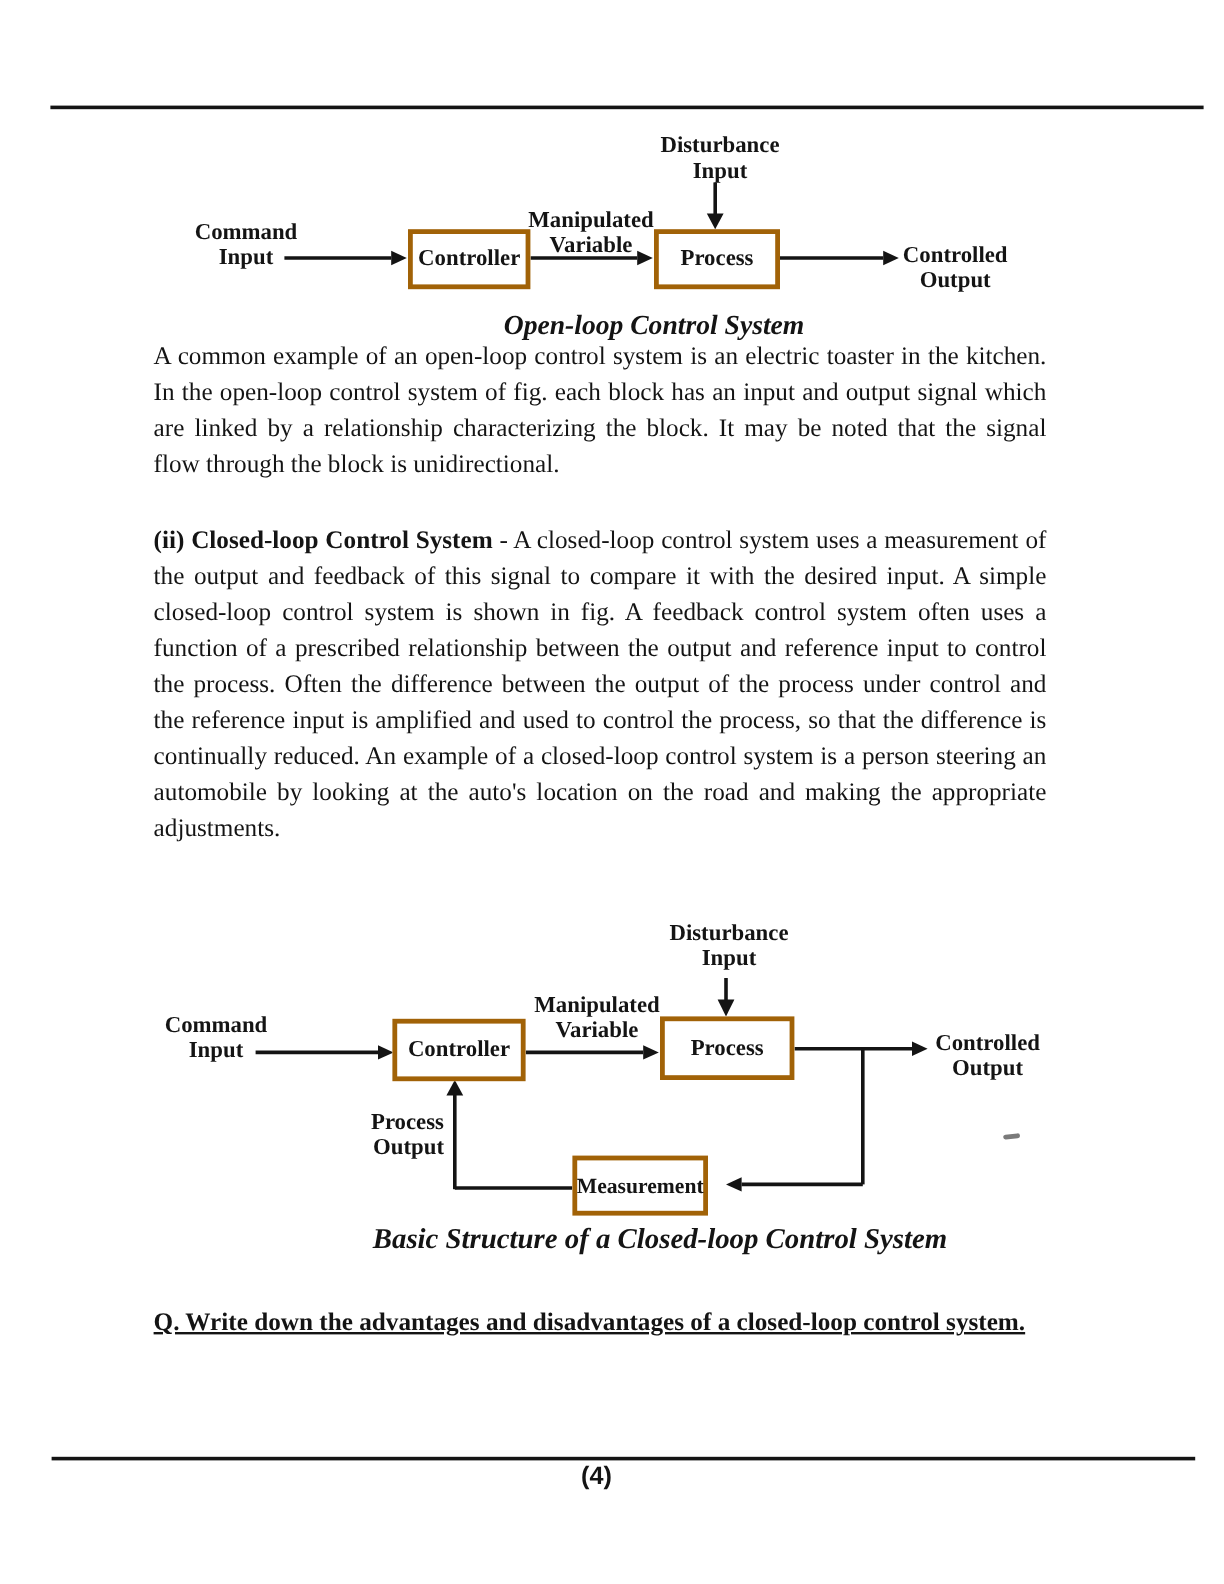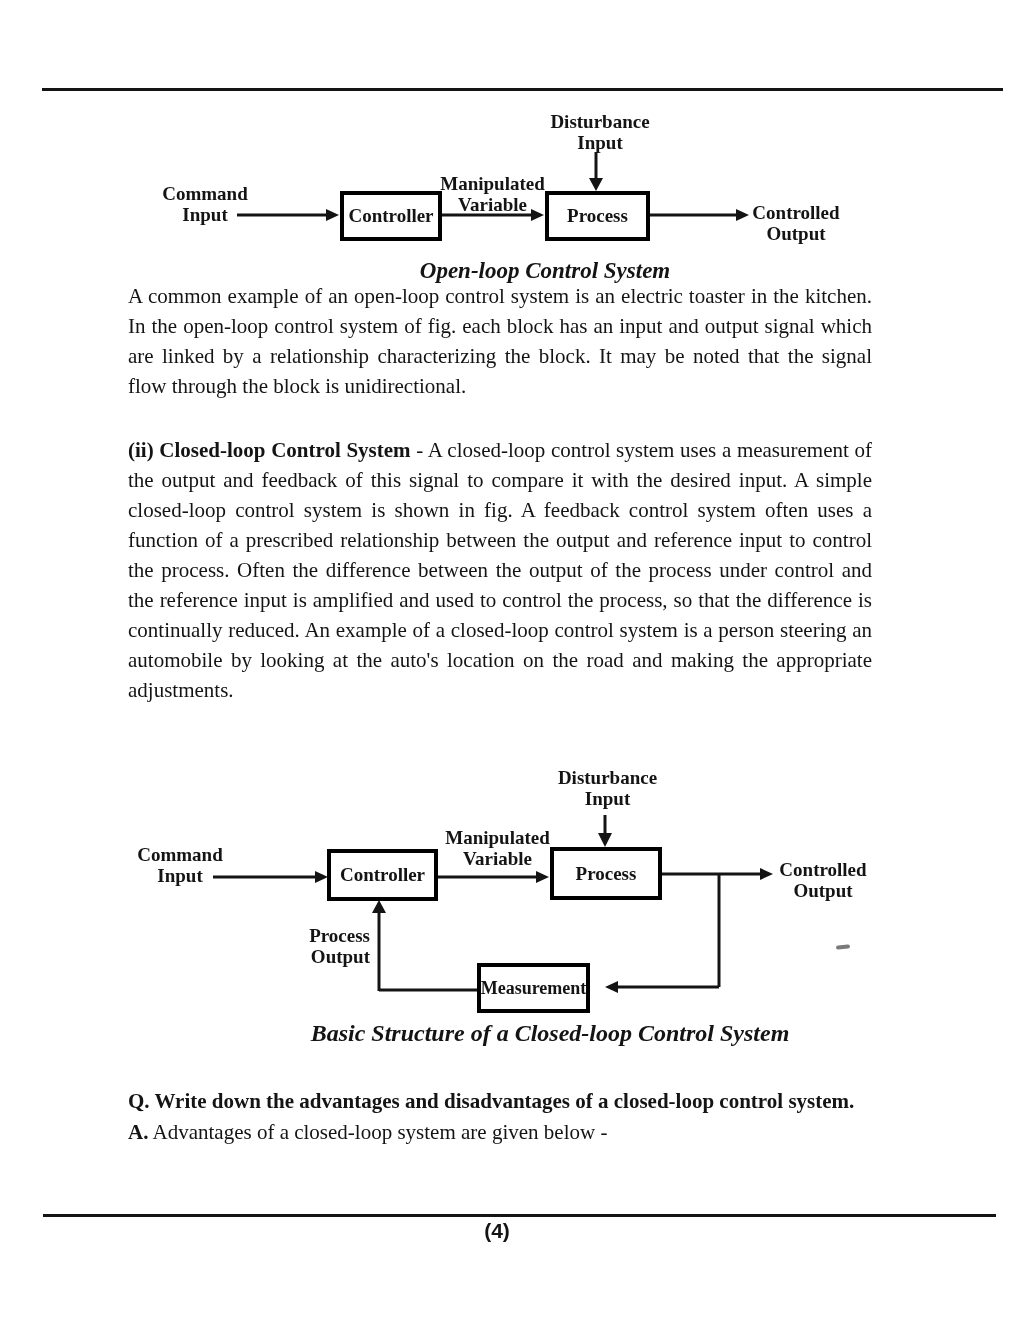--- a/index.html
+++ b/index.html
@@ -28,40 +28,40 @@
     font-size: 19px;
     line-height: 20.5px;
     text-align: center;
     white-space: nowrap;
   }
   .diag-label span { display: block; }
   .diag-label.right-align { text-align: right; }
   .block-box {
     position: absolute;
     box-sizing: border-box;
-    border: 4px solid #000000;
+    border: 4px solid #a16207;
     background: #ffffff;
     display: flex;
     align-items: center;
     justify-content: center;
     font-weight: 700;
     font-size: 19px;
     white-space: nowrap;
   }
   .caption {
     position: absolute;
     font-weight: 700;
     font-style: italic;
     text-align: center;
     white-space: nowrap;
   }
   .diag-svg { position: absolute; left: 0; }
   .diag-svg line { stroke: #141414; stroke-width: 3; }
   .diag-svg polygon { fill: #141414; stroke: none; }
-  .qa { position: absolute; left: 128px; top: 1086px; width: 744px; }
+  .qa { position: absolute; left: 128px; top: 1086px; width: 744px; text-decoration: underline; }
   .qa p { margin: 0; font-size: 21px; line-height: 31px; text-align: justify; }
   .qa .q { font-weight: 700; }
   .qa .a-prefix { font-weight: 700; }
   .footer-num {
     position: absolute;
     left: 447px;
     top: 1219px;
     width: 100px;
     text-align: center;
     font-family: "Liberation Sans", sans-serif;
@@ -190,19 +190,18 @@
       <span>Measurement</span>
     </div>
 
     <div class="stray-mark"></div>
 
     <div class="caption" style="left:255px; top:1020px; width:590px; font-size:24px;">Basic Structure of a Closed-loop Control System</div>
   </div>
 
   <div class="qa">
     <p class="q">Q. Write down the advantages and disadvantages of a closed-loop control system.</p>
-    <p><span class="a-prefix">A.</span><span> Advantages of a closed-loop system are given below -</span></p>
   </div>
 
   <div class="rule" style="left:43px; top:1214px; width:953px; height:3px;"></div>
   <div class="footer-num">(4)</div>
 
 </div>
 
 </body></html>

